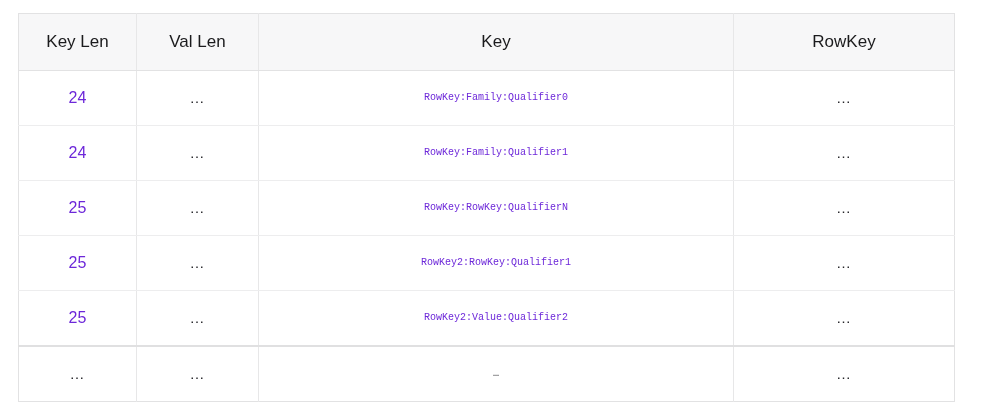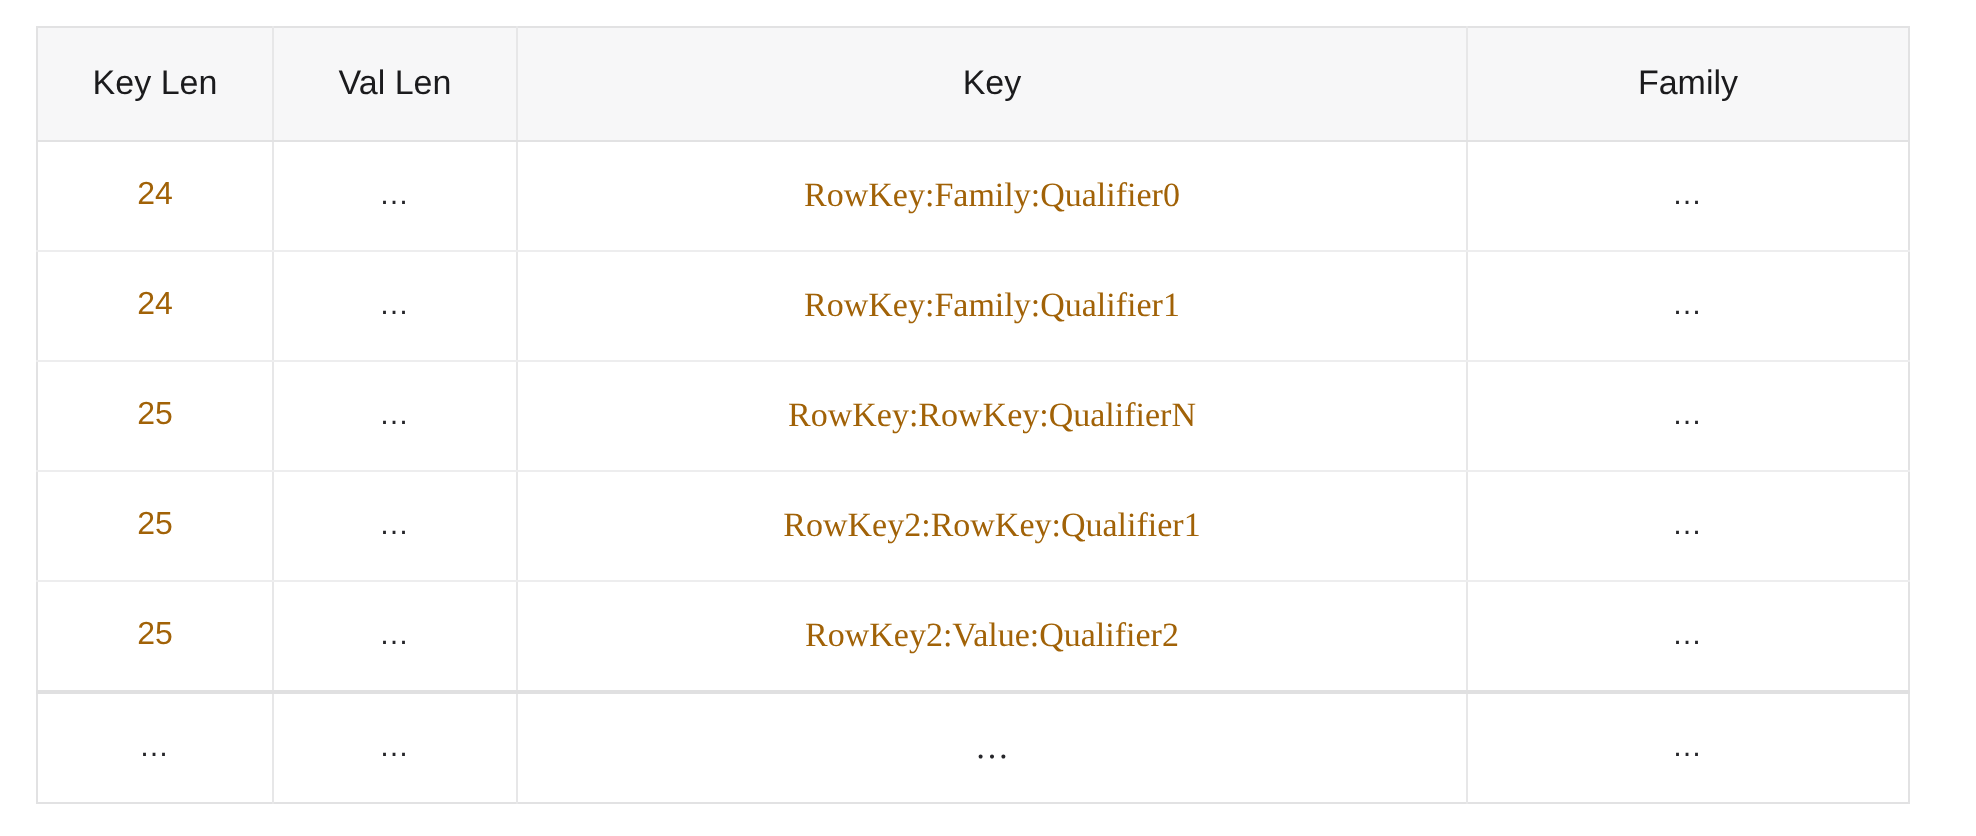--- a/index.html
+++ b/index.html
@@ -66,21 +66,21 @@
   tbody tr.data-row {
     background: #ffffff;
   }
 
   tbody td {
     height: 54px;
     padding: 0 6px;
     margin: 0;
     font-size: 16px;
     line-height: 54px;
-    color: #a16207;
+    color: #6d28d9;
     text-align: center;
     border-right: 1px solid #e7e7e8;
     border-bottom: 1px solid #ededee;
     white-space: nowrap;
     overflow: hidden;
   }
   tbody td:last-child { border-right: none; }
   tbody tr:last-child td { border-bottom: none; }
 
   
@@ -88,22 +88,22 @@
     border-bottom: 2px solid #e0e0e1;
   }
 
   td.cell-keylen,
   td.cell-vallen,
   td.cell-value {
     font-family: "Liberation Sans", sans-serif;
   }
 
   td.cell-key {
-    font-family: Liberation Serif, serif;
-    font-size: 17px;
+    font-family: Liberation Mono, monospace;
+    font-size: 10px;
     letter-spacing: 0px;
   }
 
   .ellipsis-cell {
     font-family: "DejaVu Sans Mono", "Liberation Mono", monospace;
     font-size: 15px;
     letter-spacing: 1px;
     color: #26262a;
   }
 </style>
@@ -117,21 +117,21 @@
         <col class="c-keylen">
         <col class="c-vallen">
         <col class="c-key">
         <col class="c-value">
       </colgroup>
       <thead>
         <tr class="header-row">
           <th>Key Len</th>
           <th>Val Len</th>
           <th>Key</th>
-          <th>Family</th>
+          <th>RowKey</th>
         </tr>
       </thead>
       <tbody>
 
         <tr class="data-row">
           <td class="cell-keylen">24</td>
           <td class="cell-vallen ellipsis-cell">…</td>
           <td class="cell-key">RowKey:Family:Qualifier0</td>
           <td class="cell-value ellipsis-cell">…</td>
         </tr>

